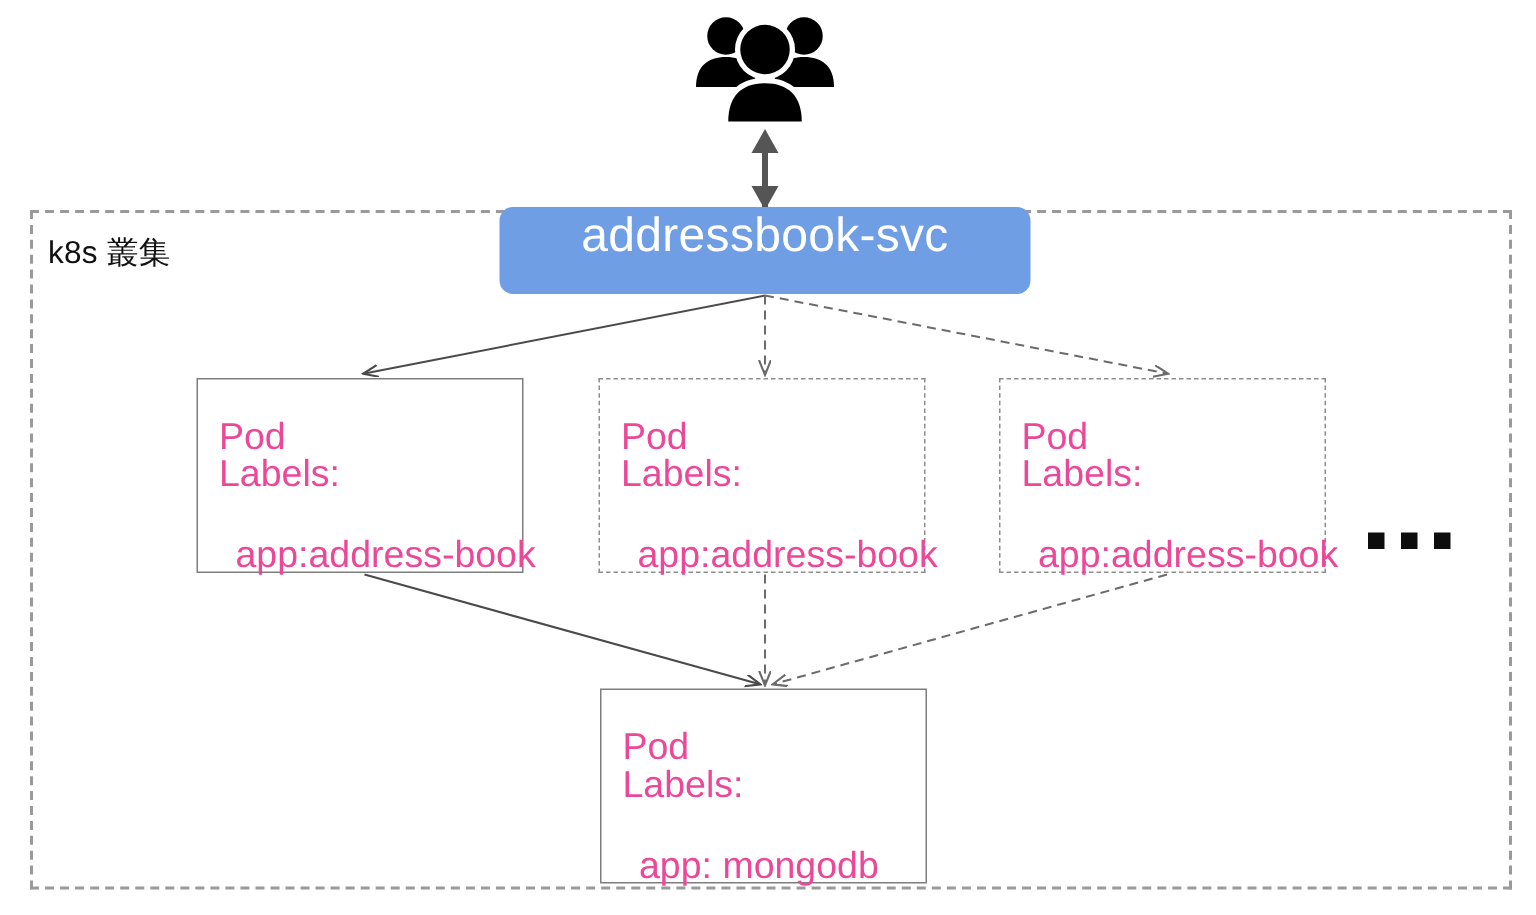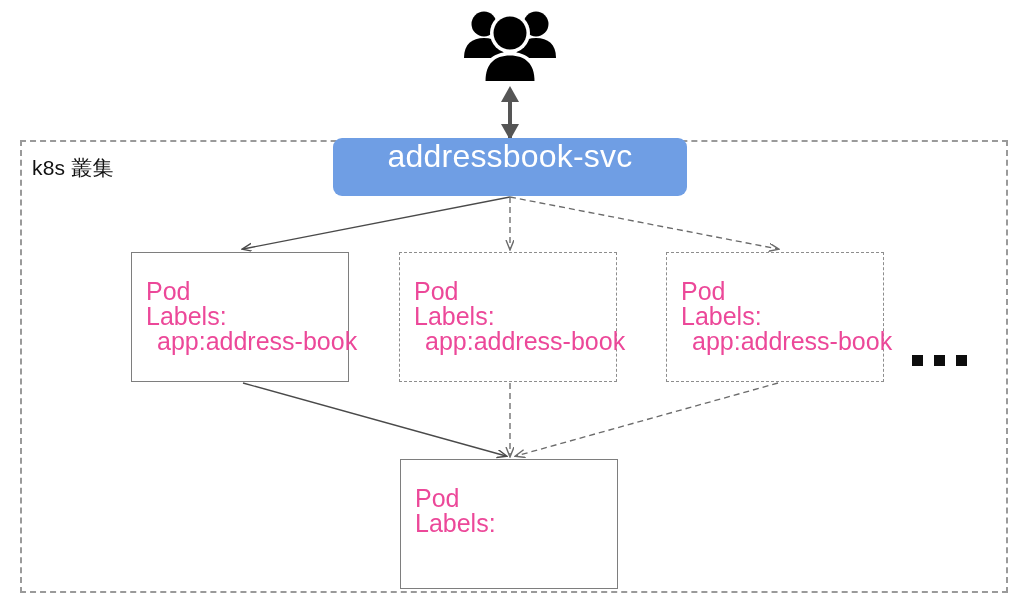--- a/index.html
+++ b/index.html
@@ -40,21 +40,21 @@
 
   
   .pod {
     position:absolute; width:218px; height:130px;
     background:#fff;
     padding:26px 0 0 14px;
   }
   .pod.solid  { border:1.6px solid #7e7e7e; }
   .pod.dashed { border:1.6px dashed #8d8d8d; }
   .pod .ln { font-size:25px; color:#ec4899; line-height:25px; white-space:nowrap; }
-  .pod .ln.indent { padding-left:11px; }
+  .pod .ln.indent { padding-left:11px;margin-top:29px; }
 
   #pod1 { left:131px; top:252px; }
   #pod2 { left:399px; top:252px; }
   #pod3 { left:666px; top:252px; }
   #poddb { left:400px; top:459px; }
 
   
   .ellipsis {
     position:absolute; left:912px; top:355px;
     display:flex; gap:11px; align-items:center;
@@ -130,20 +130,21 @@
 
   <div class="pod dashed" id="pod3">
     <div class="ln">Pod</div>
     <div class="ln">Labels:</div>
     <div class="ln indent">app:address-book</div>
   </div>
 
   <div class="pod solid" id="poddb">
     <div class="ln">Pod</div>
     <div class="ln">Labels:</div>
+    <div class="ln indent">app: mongodb</div>
   </div>
 
   <div class="ellipsis">
     <i style="background: rgb(13, 13, 13);"></i>
     <i style="background: rgb(13, 13, 13);"></i>
     <i style="background: rgb(13, 13, 13);"></i>
   </div>
 
 </div>
 

